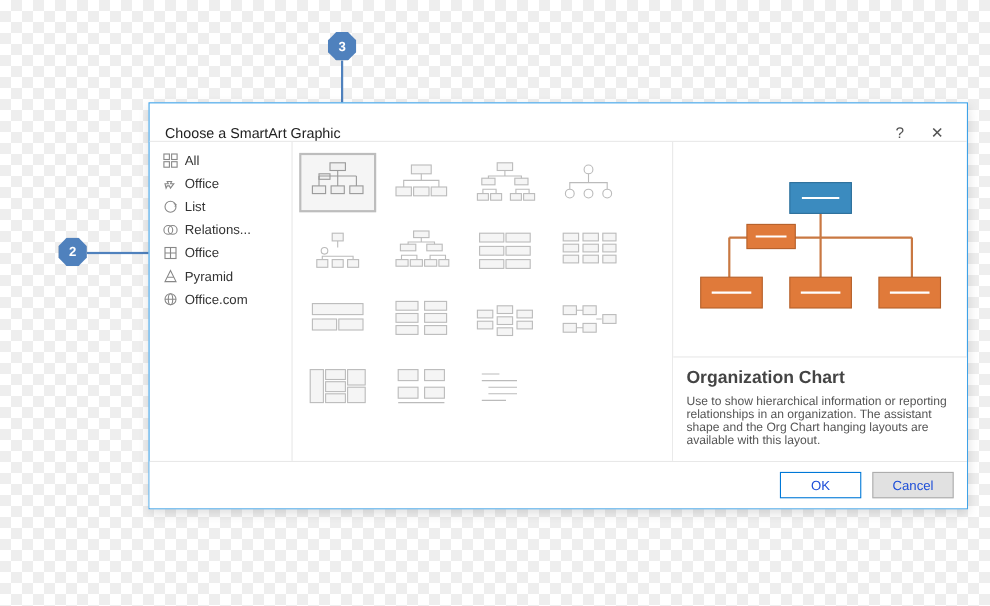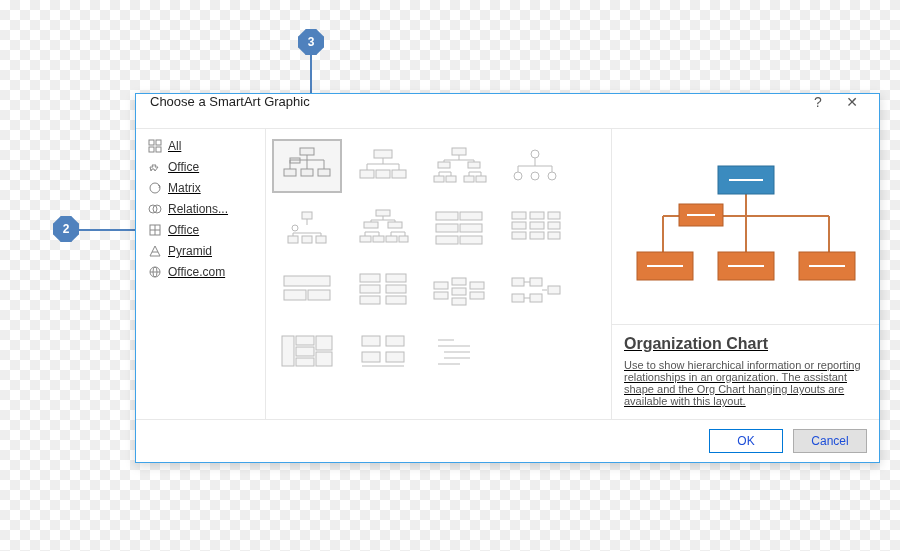--- a/index.html
+++ b/index.html
@@ -27,35 +27,34 @@
     height: 370px;
     background: #fff;
     border: 1px solid #3ea2e8;
     box-shadow: 0 3px 10px rgba(0,0,0,0.15);
     display: flex;
     flex-direction: column;
   }
 
   .titlebar {
     display: flex;
-    align-items: flex-start;
+    align-items: flex-end;
     height: 34px;
     padding: 0 10px 0 14px;
     font-size: 13px;
   }
   .titlebar .title { flex: 1; color: #222; }
   .titlebar .winbtn { width: 34px; text-align: center; color: #555; font-size: 14px; cursor: default; }
 
   .body {
     flex: 1;
     display: flex;
     border-top: 1px solid #e8e8e8;
     border-bottom: 1px solid #e8e8e8;
     min-height: 0;
-    text-decoration: underline;
   }
 
   .sidebar {
     width: 130px;
     border-right: 1px solid #e8e8e8;
     padding: 6px 4px;
   }
   .side-item {
     display: flex;
     align-items: center;
@@ -208,21 +207,21 @@
         <svg class="side-icon" viewBox="0 0 14 14">
             <path d="M2 7h3l-1-2h4l-1 2h3l-3 4-1-2h-2l-1 2z" fill="none" stroke="#888"></path>
           </svg>
         <span>Office</span>
       </div>
       <div class="side-item">
         <svg class="side-icon" viewBox="0 0 14 14">
             <circle cx="7" cy="7" r="5" fill="none" stroke="#888"></circle>
             <path d="M10 4l2 1-1 2" fill="none" stroke="#888"></path>
           </svg>
-        <span>Matrix</span>
+        <span>List</span>
       </div>
       <div class="side-item">
         <svg class="side-icon" viewBox="0 0 14 14">
             <circle cx="5" cy="7" r="4" fill="none" stroke="#888"></circle>
             <circle cx="9" cy="7" r="4" fill="none" stroke="#888"></circle>
           </svg>
         <span>Relations...</span>
       </div>
       <div class="side-item">
         <svg class="side-icon" viewBox="0 0 14 14">

